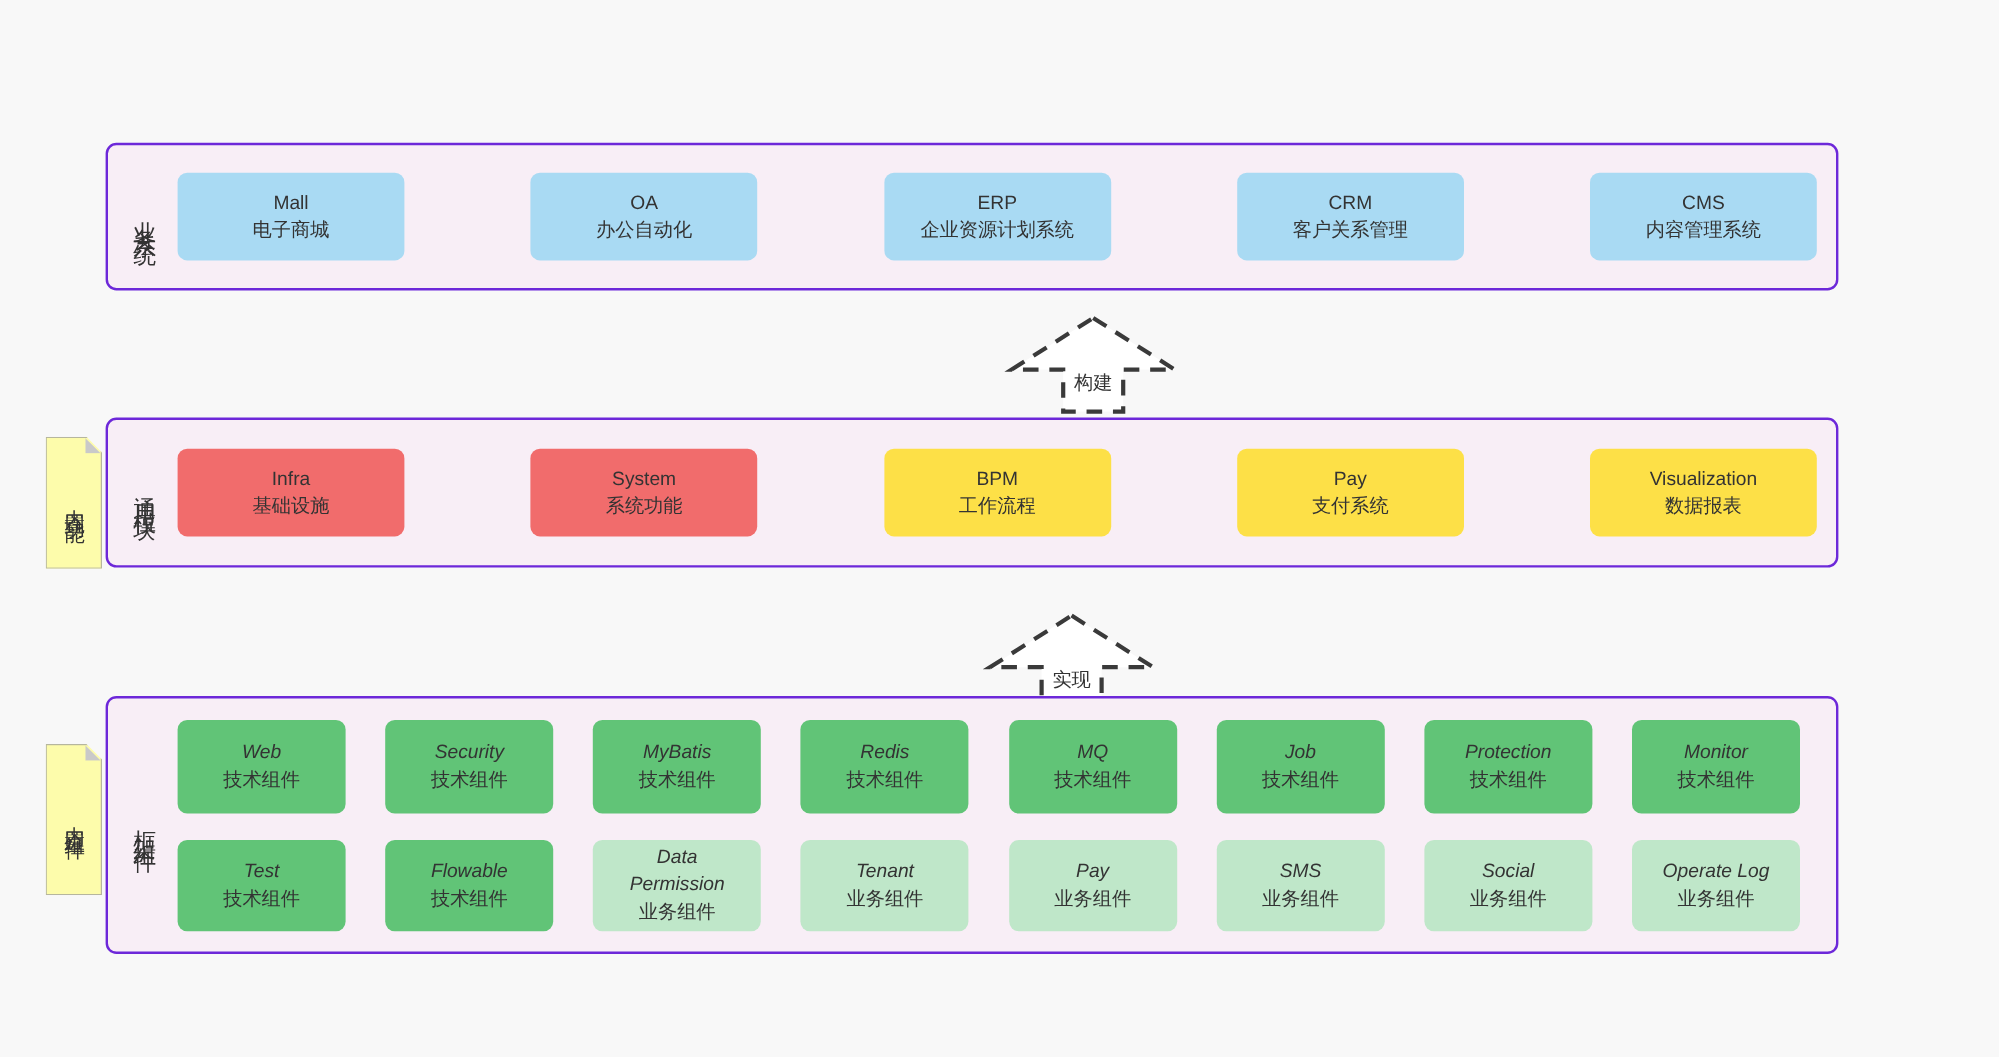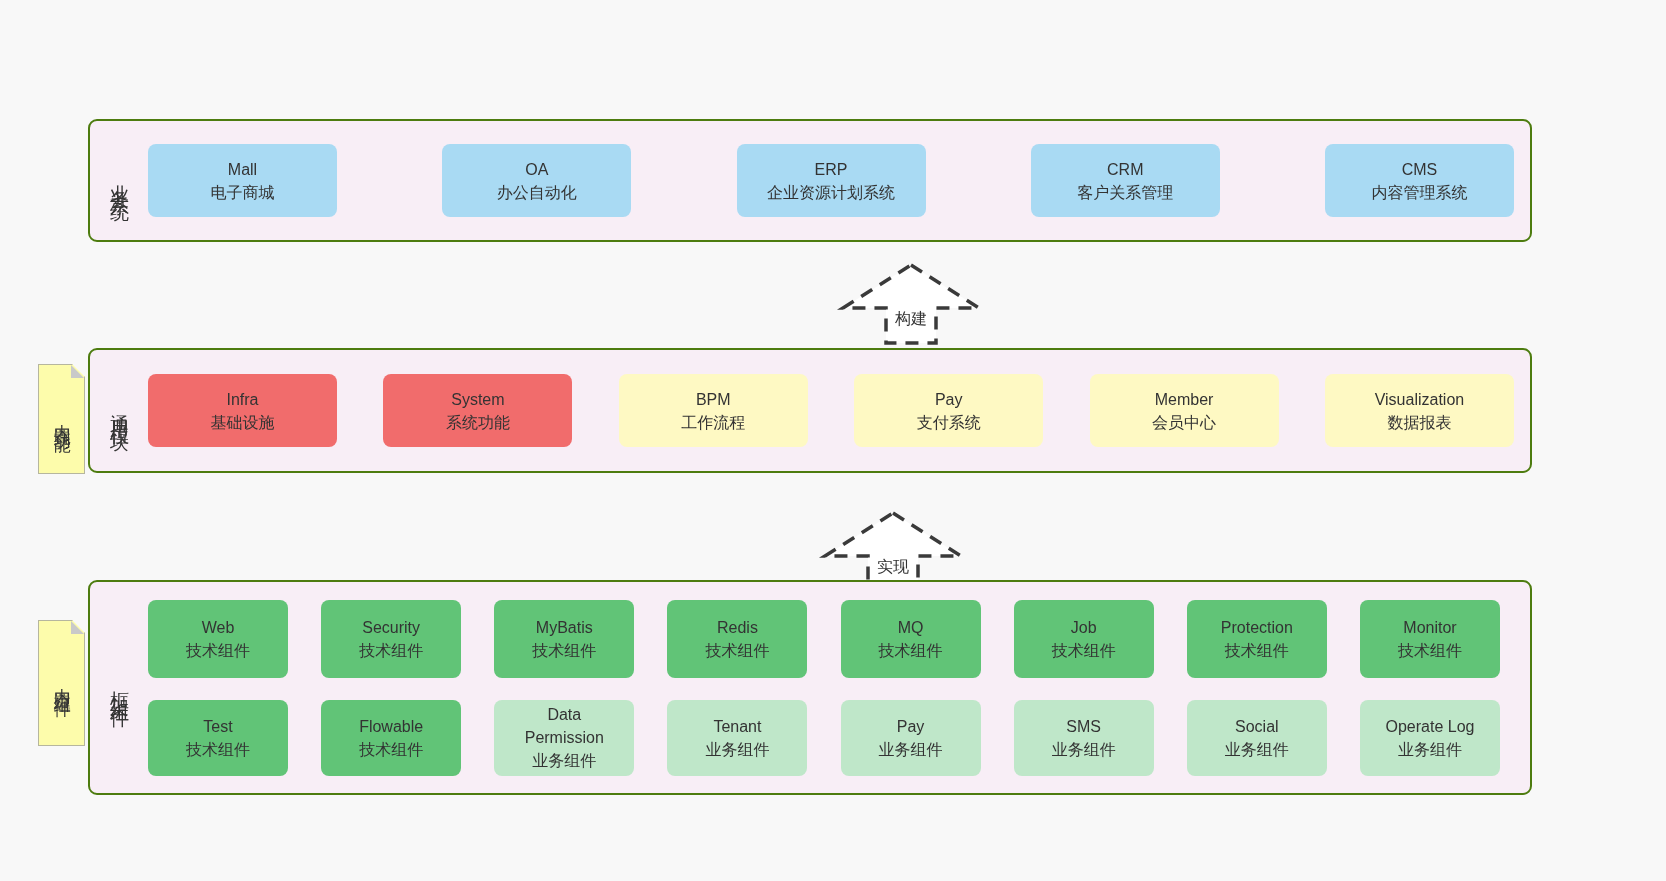--- a/index.html
+++ b/index.html
@@ -11,21 +11,21 @@
     position:relative;
     overflow:hidden;
   }
 
   
   .panel {
     position:absolute;
     left:88px;
     width:1444px;
     background:#f8eef6;
-    border:2px solid #4d7c0f;
+    border:2px solid #6d28d9;
     border-radius:9px;
     display:flex;
   }
   #panel-business   { top:119px; height:123px; }
   #panel-modules    { top:348px; height:125px; }
   #panel-components { top:580px; height:215px; }
 
   .panel-label {
     width:58px;
     display:flex;
@@ -63,25 +63,25 @@
     flex-direction:column;
     align-items:center;
     justify-content:center;
     text-align:center;
     font-size:16px;
     line-height:23px;
   }
   .box.big   { width:189px; height:73px; }
   .box.small { width:140px; height:78px; }
   .comp-row.second .box.small { height:76px; }
-  .box.small .box-title { max-width:102px; }
+  .box.small .box-title { max-width:102px;font-style:italic; }
 
   .blue   { background:#a9daf3; }
   .red    { background:#f16c6c; }
-  .pink   { background:#fef9c3; }
+  .pink   { background:#fde047; }
   .green  { background:#61c477; }
   .lgreen { background:#bfe7c9; }
 
   
   .note {
     position:absolute;
     left:38px;
     width:47px;
     background:#fdfcab;
     border:1px solid #b6b69e;
@@ -175,24 +175,20 @@
     </div>
     <div class="box big pink">
       <div class="box-title">BPM</div>
       <div class="box-sub">工作流程</div>
     </div>
     <div class="box big pink">
       <div class="box-title">Pay</div>
       <div class="box-sub">支付系统</div>
     </div>
     <div class="box big pink">
-      <div class="box-title">Member</div>
-      <div class="box-sub">会员中心</div>
-    </div>
-    <div class="box big pink">
       <div class="box-title">Visualization</div>
       <div class="box-sub">数据报表</div>
     </div>
   </div>
 </div>
 
 <div class="arrow" id="arrow-implement">
   <svg viewBox="0 0 142 84">
     <polygon points="71,3 139,46 96,46 96,81 46,81 46,46 3,46" fill="#ffffff" stroke="#3a3a3a" stroke-width="3.5" stroke-dasharray="13,9" stroke-linejoin="miter"></polygon>
   </svg>

